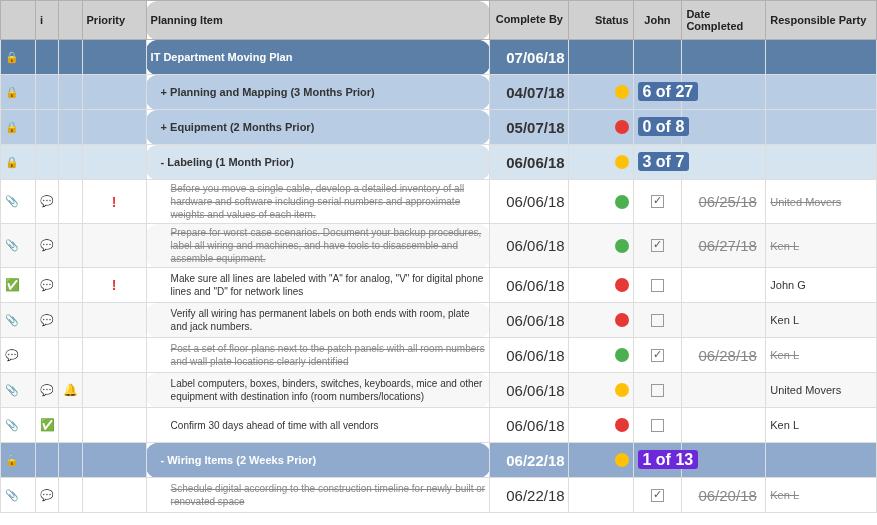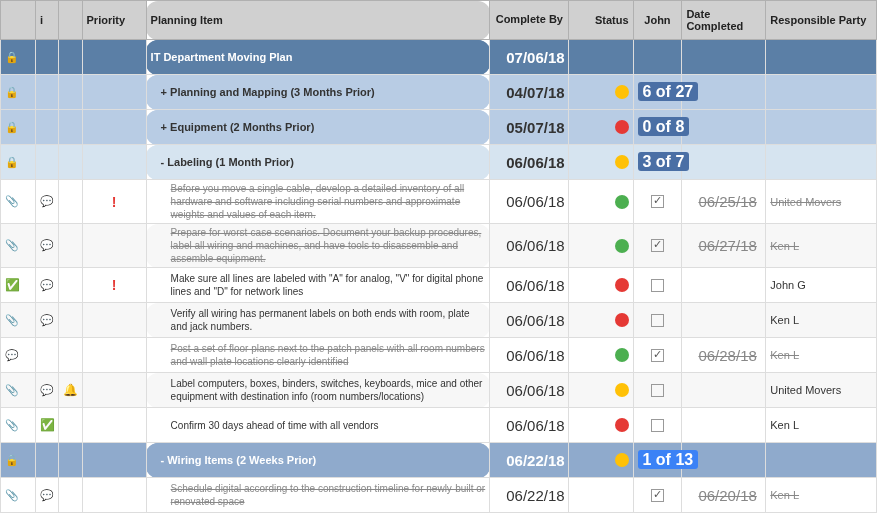--- a/index.html
+++ b/index.html
@@ -221,21 +221,21 @@
       <td class="col-responsible"><span class="">Ken L</span></td>
     </tr>
         <tr class="wiring-header">
       <td class="col-icons1"><span class="icon-lock">🔒</span></td>
       <td class="col-icons2"></td>
       <td class="col-icons3"></td>
       <td class="col-priority"></td>
       <td class="col-planning indent">- Wiring Items (2 Weeks Prior)</td>
       <td class="col-complete"><span class="date-text">06/22/18</span></td>
       <td class="col-status"><span class="dot dot-yellow"></span></td>
-      <td class="col-done"><span class="badge" style="background:#3b82f6">1 of 13</span></td>
+      <td class="col-done"><span class="badge" style="background:#6d28d9">1 of 13</span></td>
       <td class="col-date"></td>
       <td class="col-responsible"></td>
     </tr>
         <tr>
       <td class="col-icons1"><span class="icon-attach">📎</span></td>
       <td class="col-icons2"><span class="icon-comment">💬</span></td>
       <td class="col-icons3"></td>
       <td class="col-priority" style="text-align:center"></td>
       <td class="col-planning indent2"><span class="planning-text strikethrough">Schedule digital according to the construction timeline for newly-built or renovated space</span></td>
       <td class="col-complete"><span class="date-text">06/22/18</span></td>

